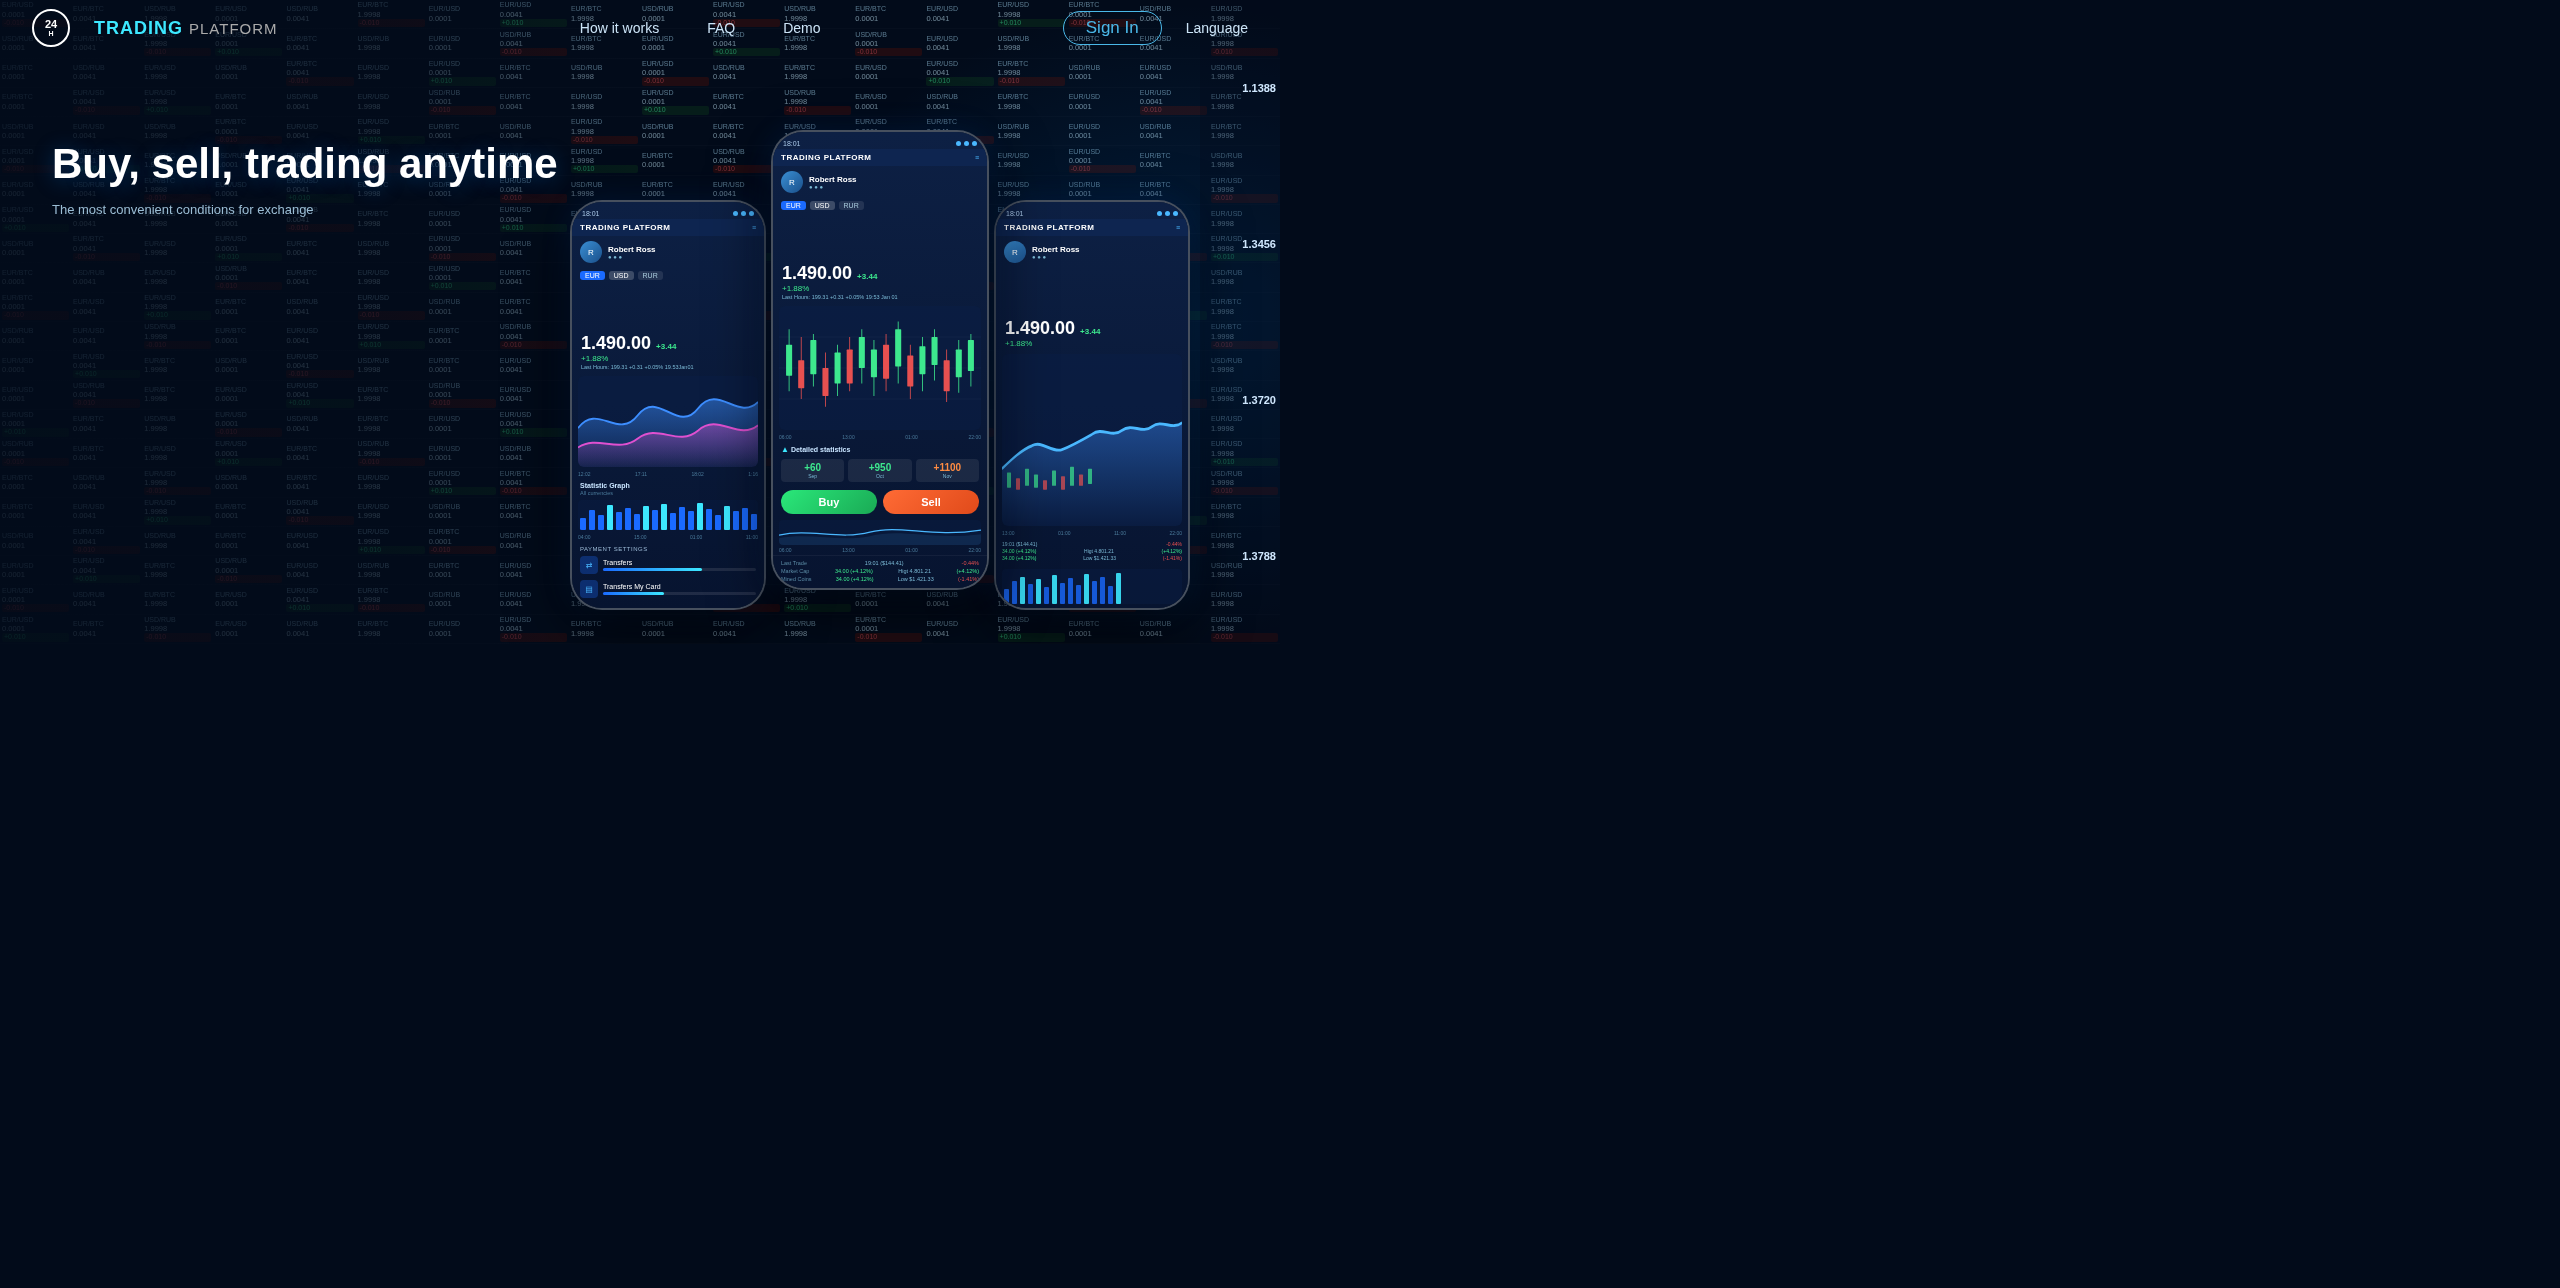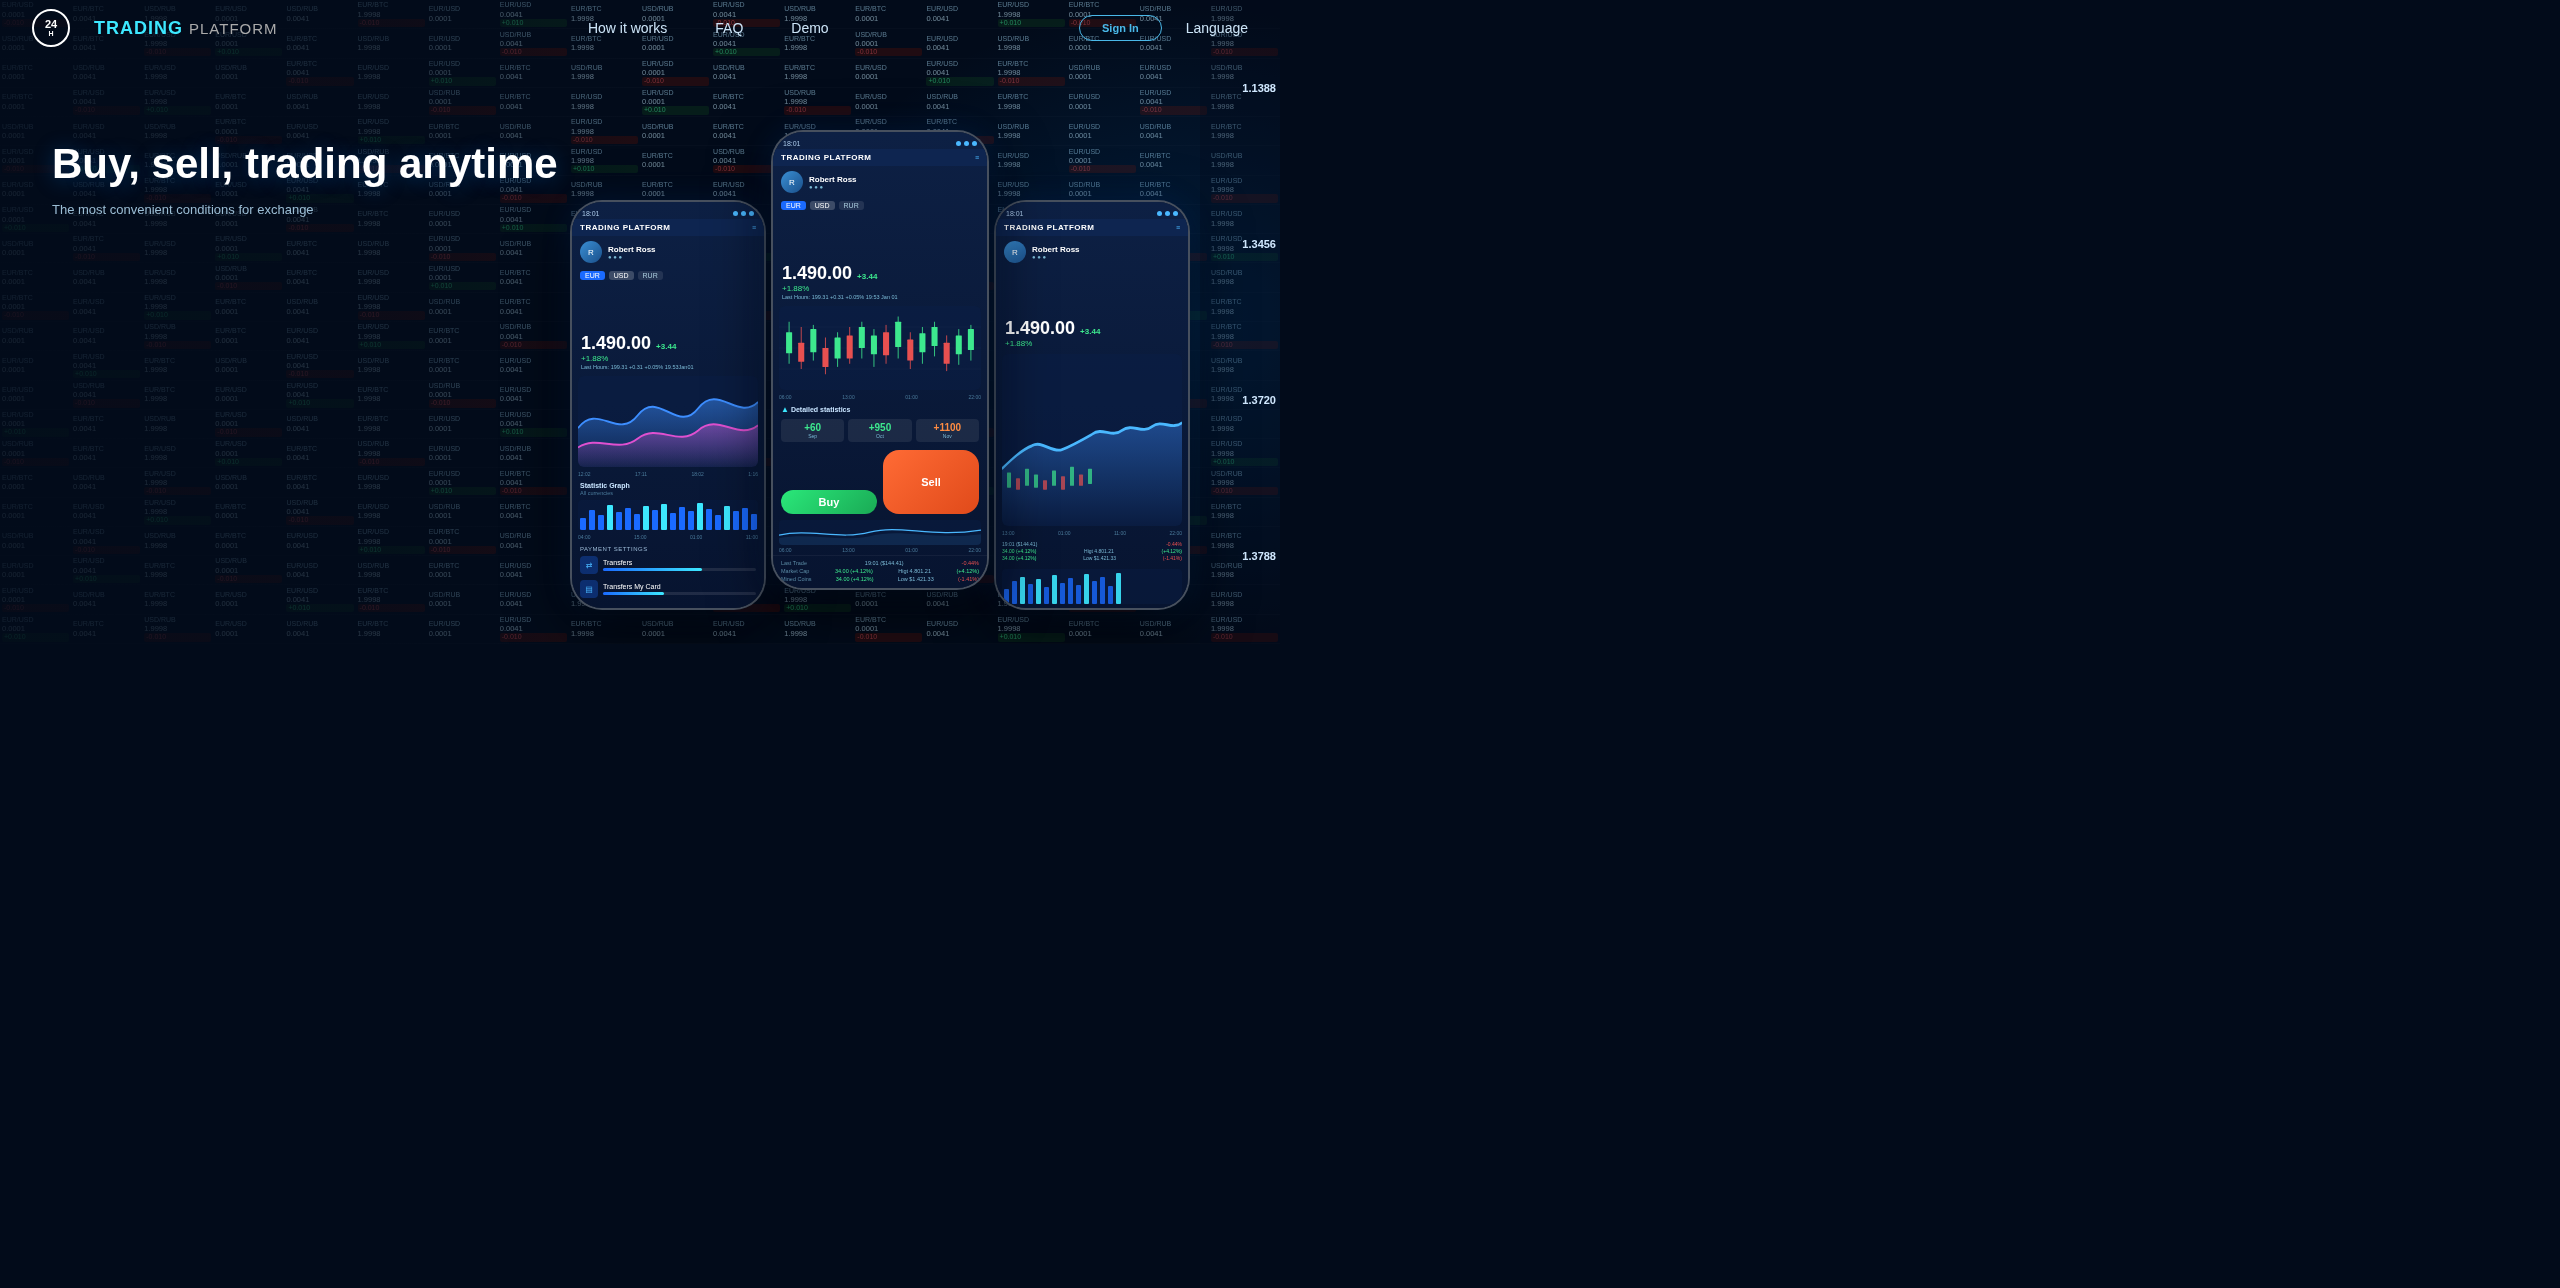--- a/index.html
+++ b/index.html
@@ -103,23 +103,22 @@
       display: flex;
       gap: 24px;
       align-items: center;
     }
     .btn-signin {
       border: 1.5px solid #4ab8e8;
       color: #4ab8e8;
       background: transparent;
       padding: 6px 22px;
       border-radius: 20px;
-      font-size: 11px;
+      font-size: 17px;
       cursor: pointer;
-      font-weight: bold;
     }
     .btn-language {
       color: #cce4f7;
       font-size: 14px;
       cursor: pointer;
       background: none;
       border: none;
     }
 
     
@@ -392,21 +391,20 @@
     .btn-buy {
       flex: 1;
       background: linear-gradient(135deg, #2ae87a, #1aaa55);
       border: none;
       border-radius: 16px;
       color: #fff;
       font-size: 11px;
       font-weight: bold;
       padding: 6px;
       cursor: pointer;
-      margin-top: 40px;
     }
     .btn-sell {
       flex: 1;
       background: linear-gradient(135deg, #ff6b35, #e04a1a);
       border: none;
       border-radius: 16px;
       color: #fff;
       font-size: 11px;
       font-weight: bold;
       padding: 6px;

